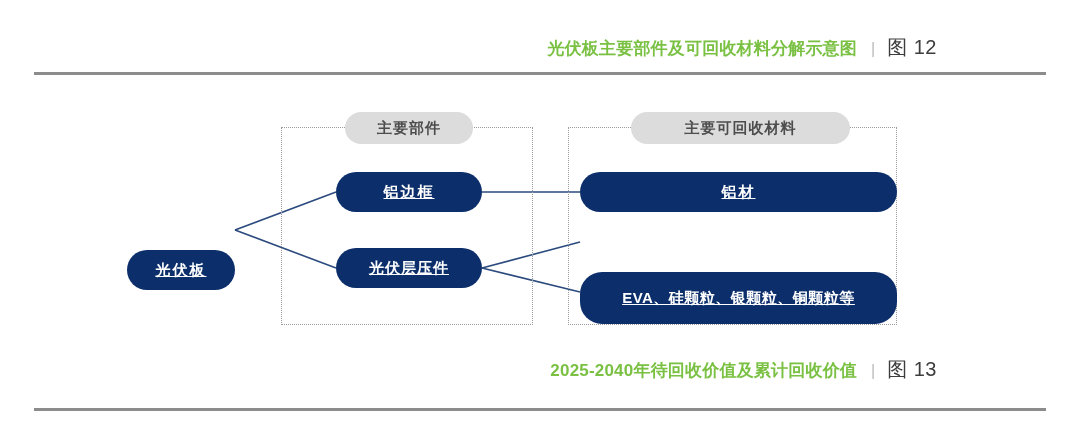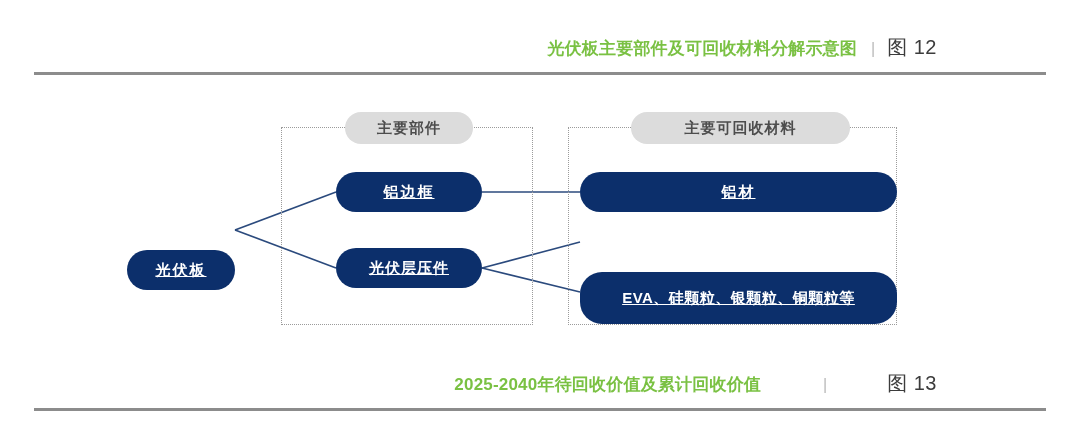--- a/index.html
+++ b/index.html
@@ -27,21 +27,21 @@
     position: absolute;
     left: 0;
     width: 971px;
     display: flex;
     align-items: baseline;
     justify-content: flex-end;
     padding-right: 34px;
     box-sizing: border-box;
   }
   .section-header.top { top: 34px; }
-  .section-header.bottom { top: 370px; gap: 48px; }
+  .section-header.bottom { top: 356px; }
 
   .section-title {
     font-size: 17px;
     font-weight: bold;
     color: #7ac143;
     letter-spacing: 0.2px;
     white-space: nowrap;
   }
   .section-sep {
     color: #b9b9b9;

